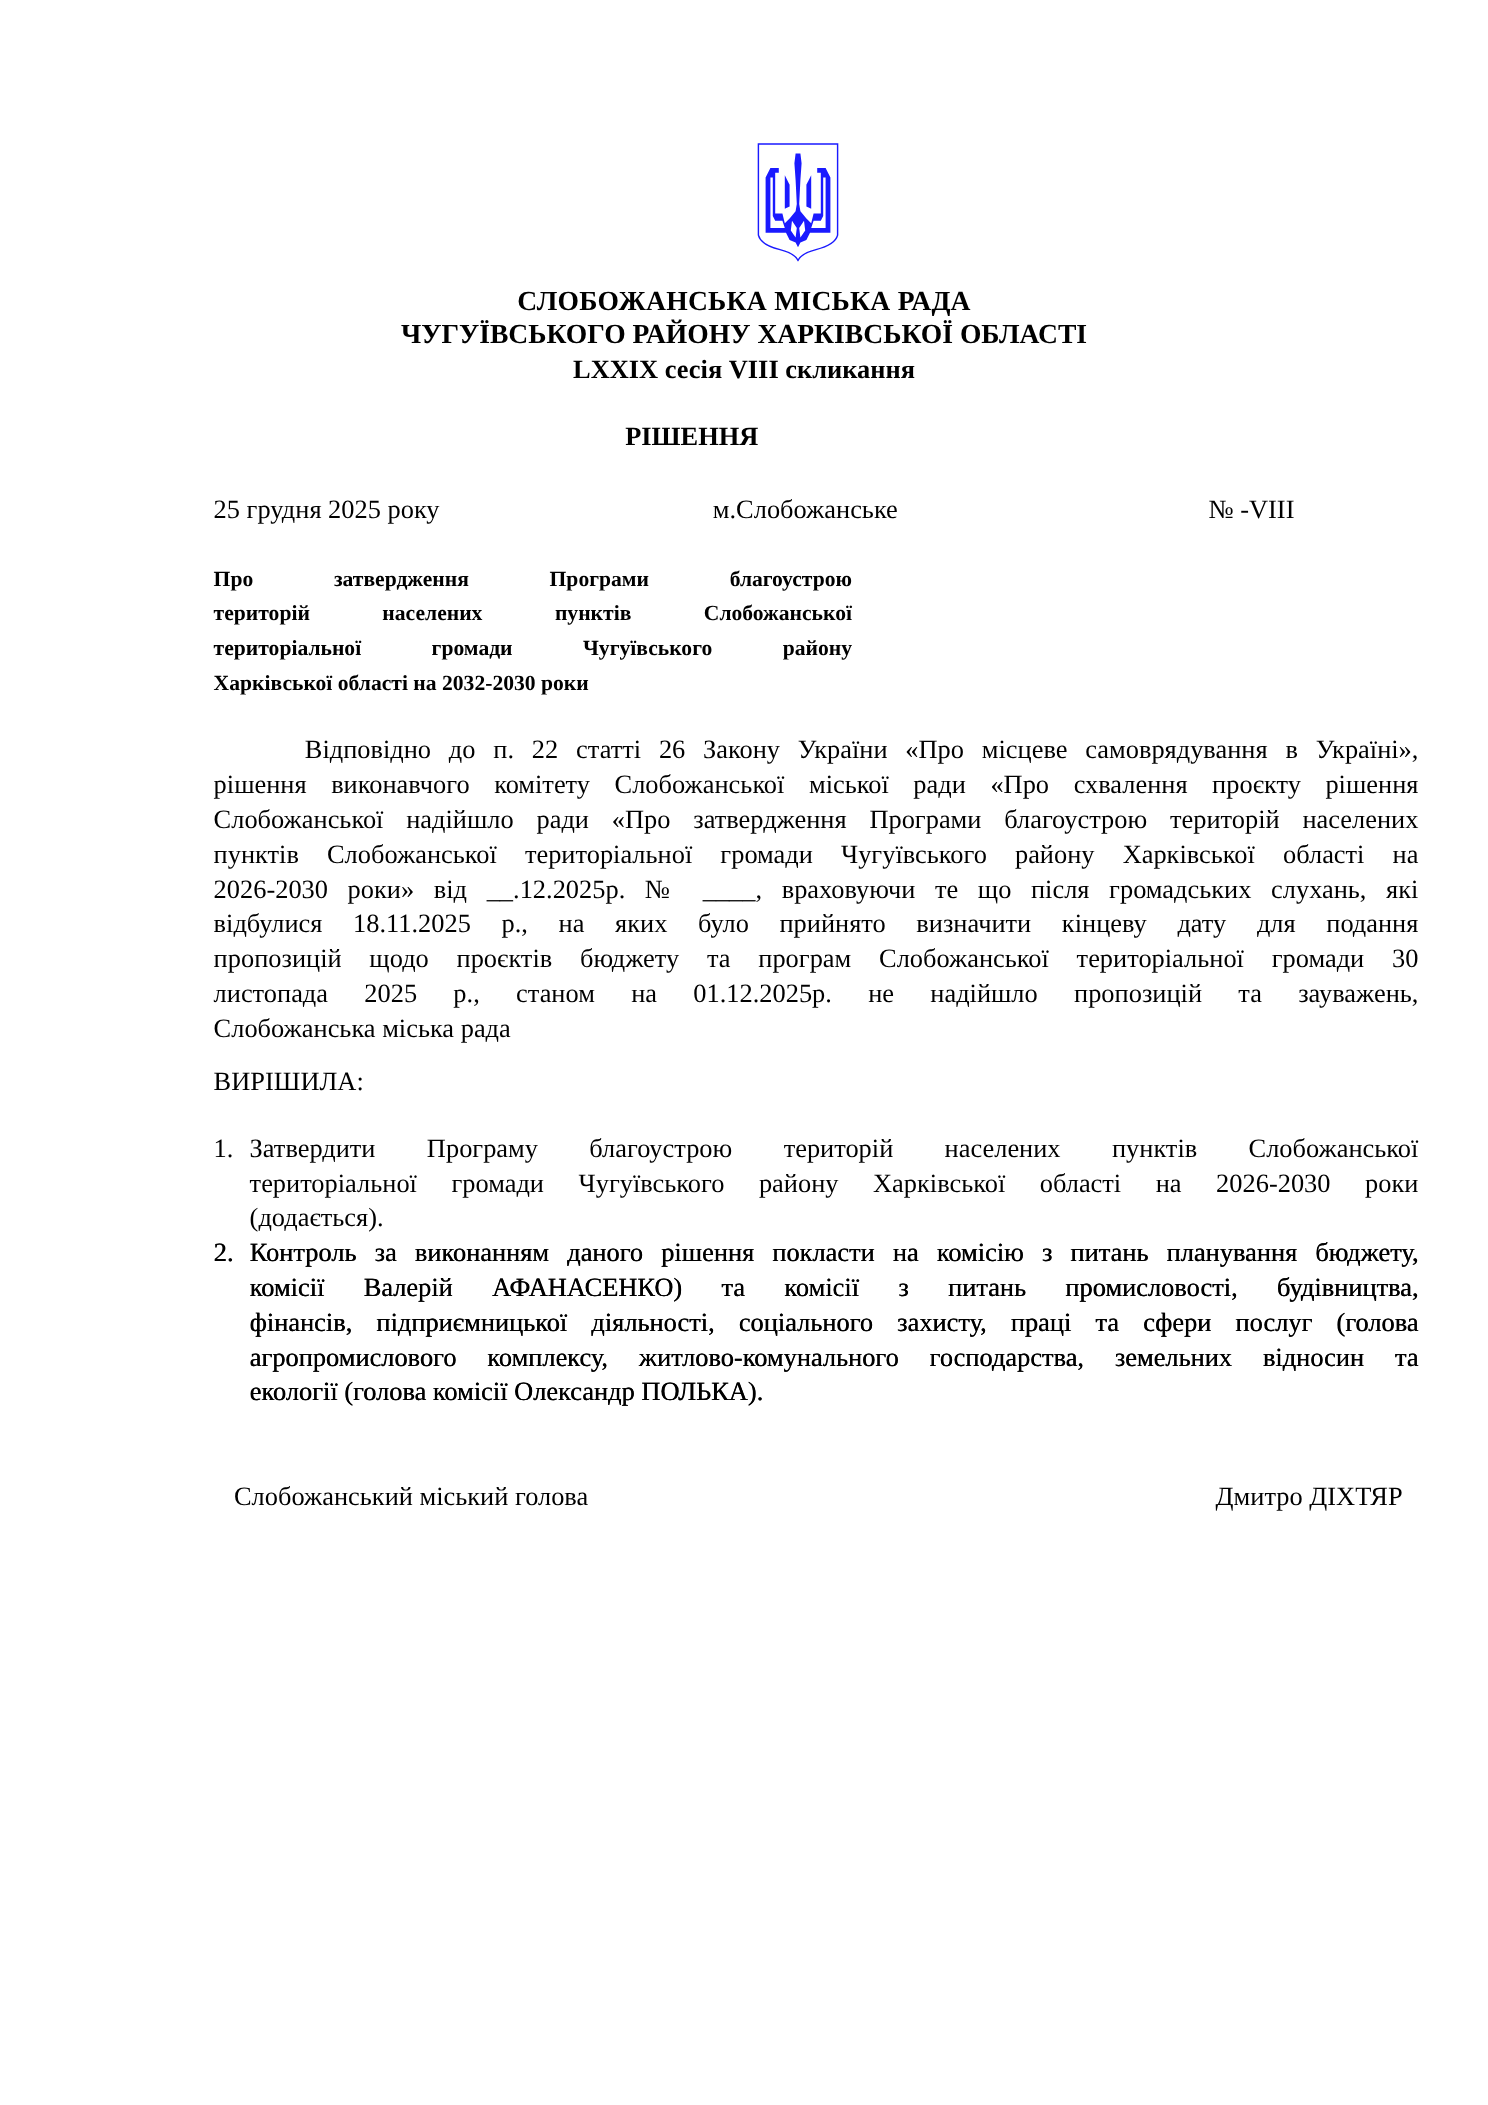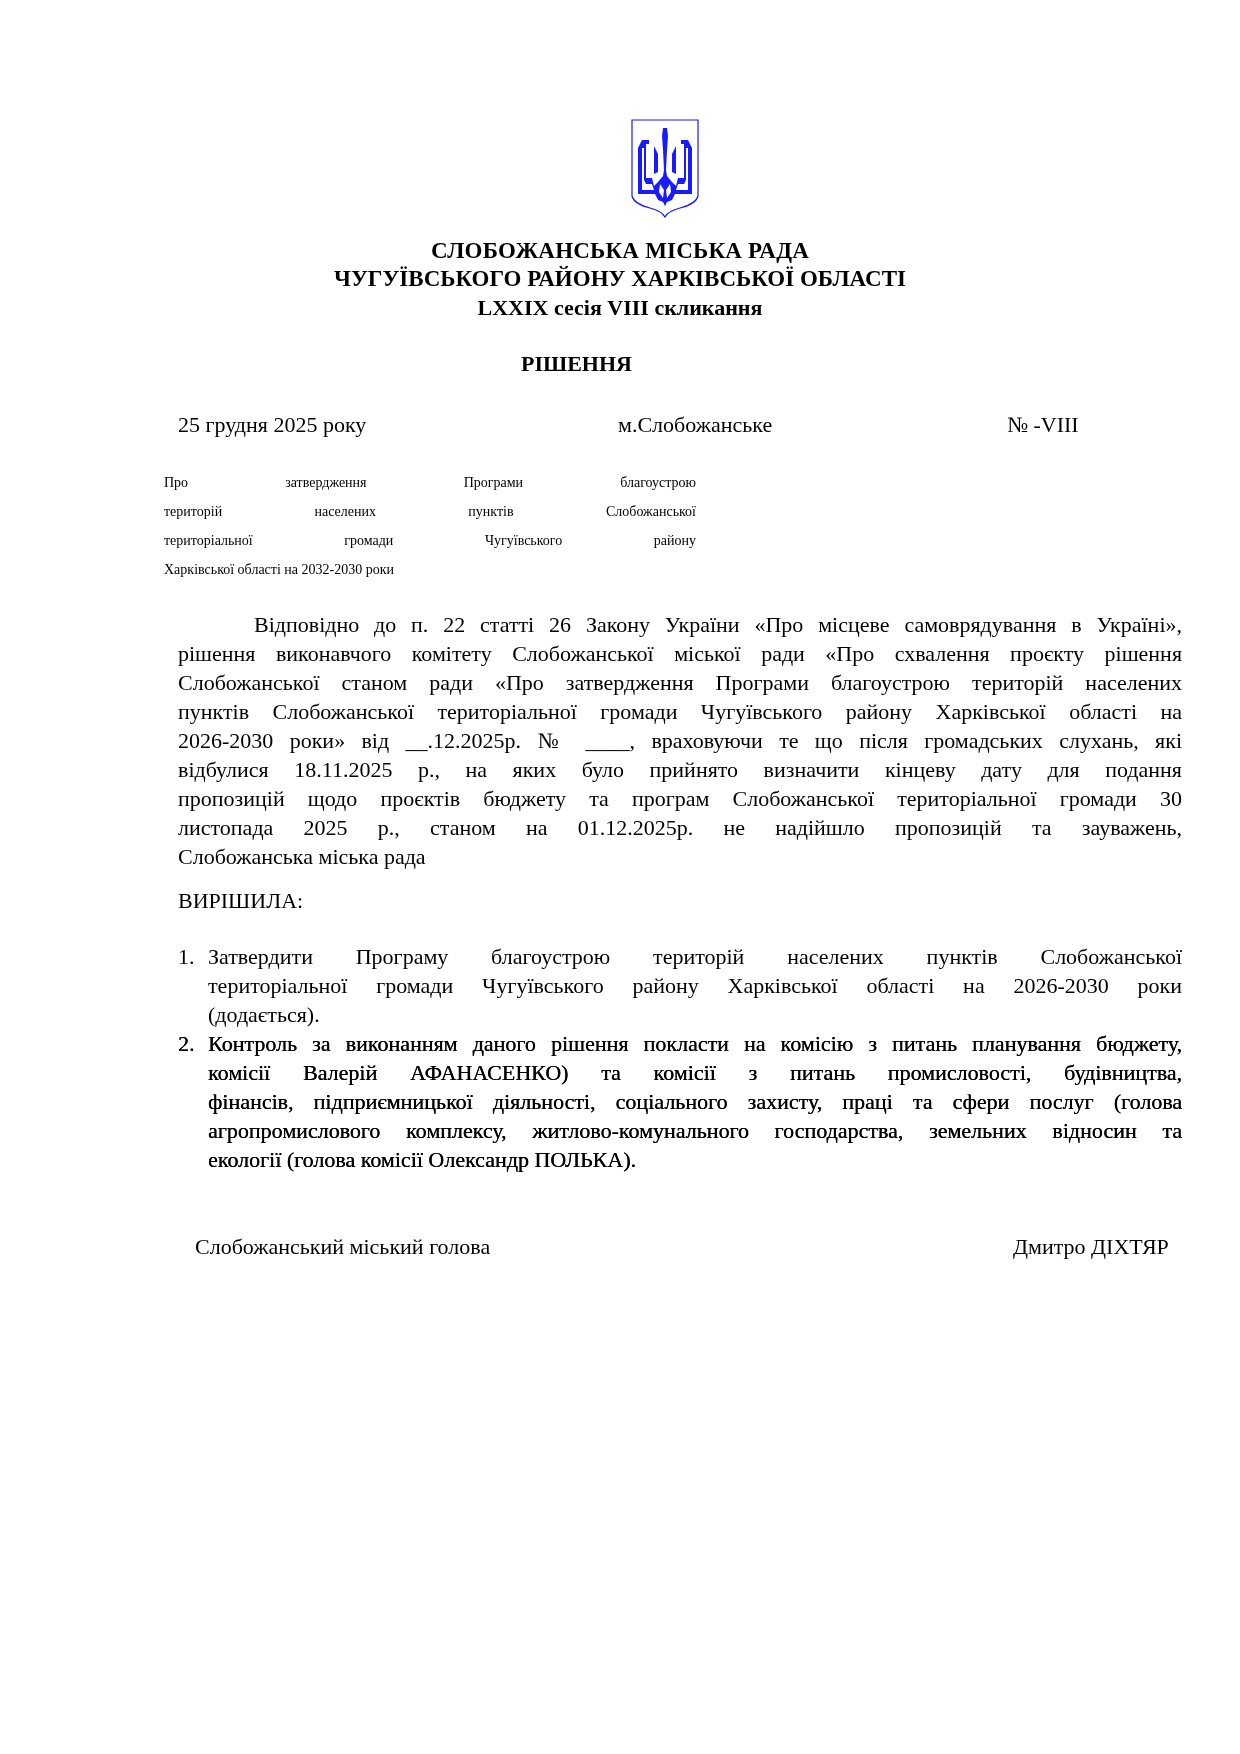--- a/index.html
+++ b/index.html
@@ -7,23 +7,23 @@
          font-family: "Liberation Serif", "DejaVu Serif", serif; color: #000; }
   .abs { position: absolute; }
   .emblem { left: 630px; top: 118px; width: 70px; height: 100px; }
   .hdr { left: 0; width: 1240px; text-align: center; font-weight: bold; font-size: 23px; line-height: 28px; }
   .hdr1 { top: 237px; letter-spacing: 0.2px; }
   .hdr2 { top: 265px; }
   .hdr3 { top: 294px; font-weight: bold; font-size: 22px; }
   .title { top: 351px; left: 0; width: 1153px; text-align: center; font-weight: bold; font-size: 22px; }
   .meta-line { top: 411px; font-size: 22px; line-height: 28px; }
   .meta-date { left: 178px; }
-  .meta-place { left: 618px; }
+  .meta-place { left: 594px; }
   .meta-num { left: 1007px; }
-  .subject { left: 164px; top: 468px; width: 532px; font-weight: normal; font-size: 14px;
+  .subject { left: 178px; top: 468px; width: 532px; font-weight: bold; font-size: 18px;
              line-height: 29px; text-align: justify; text-align-last: left; }
   .subject span { display: block; text-align: justify; text-align-last: justify; }
   .subject span.last { text-align-last: left; }
   .body-par { left: 178px; top: 610px; width: 1004px; font-size: 22px; line-height: 29px; }
   .body-par span { display: block; text-align: justify; text-align-last: justify; white-space: nowrap; }
   .body-par span.first { padding-left: 76px; }
   .body-par span.last { text-align-last: left; }
   .resolved { left: 178px; top: 886px; font-size: 22px; line-height: 29px; }
   .list { left: 178px; top: 942px; width: 1004px; font-size: 22px; line-height: 29px; }
   .li { position: relative; padding-left: 30px; }
@@ -63,21 +63,21 @@
 <div class="abs subject">
   <span>Про затвердження Програми благоустрою</span>
   <span>територій населених пунктів Слобожанської</span>
   <span>територіальної громади Чугуївського району</span>
   <span class="last">Харківської області на 2032-2030 роки</span>
 </div>
 
 <div class="abs body-par">
   <span class="first">Відповідно до п. 22 статті  26 Закону України «Про місцеве самоврядування в Україні»,</span>
   <span>рішення виконавчого комітету Слобожанської  міської ради «Про схвалення проєкту рішення</span>
-  <span>Слобожанської станом ради «Про затвердження  Програми благоустрою територій населених</span>
+  <span>Слобожанської надійшло ради «Про затвердження  Програми благоустрою територій населених</span>
   <span>пунктів Слобожанської територіальної громади Чугуївського району Харківської області на</span>
   <span>2026-2030 роки» від __.12.2025р. № ____, враховуючи те що після громадських слухань, які</span>
   <span>відбулися 18.11.2025 р., на яких було прийнято визначити кінцеву дату для подання</span>
   <span>пропозицій щодо проєктів бюджету та програм Слобожанської територіальної громади 30</span>
   <span>листопада 2025 р., станом на 01.12.2025р. не надійшло пропозицій та зауважень,</span>
   <span class="last">Слобожанська міська рада</span>
 </div>
 
 <div class="abs resolved">ВИРІШИЛА:</div>
 

